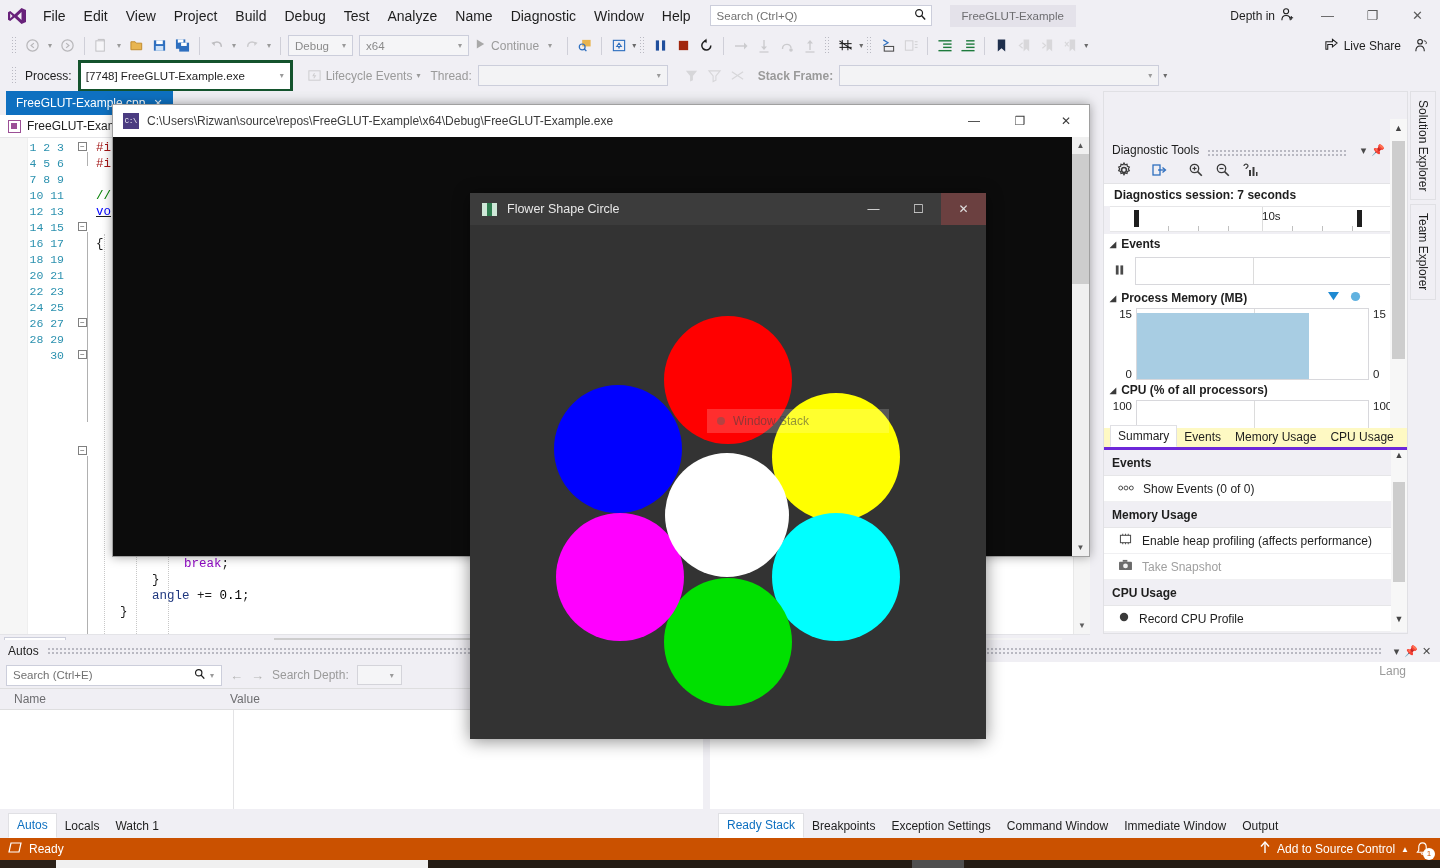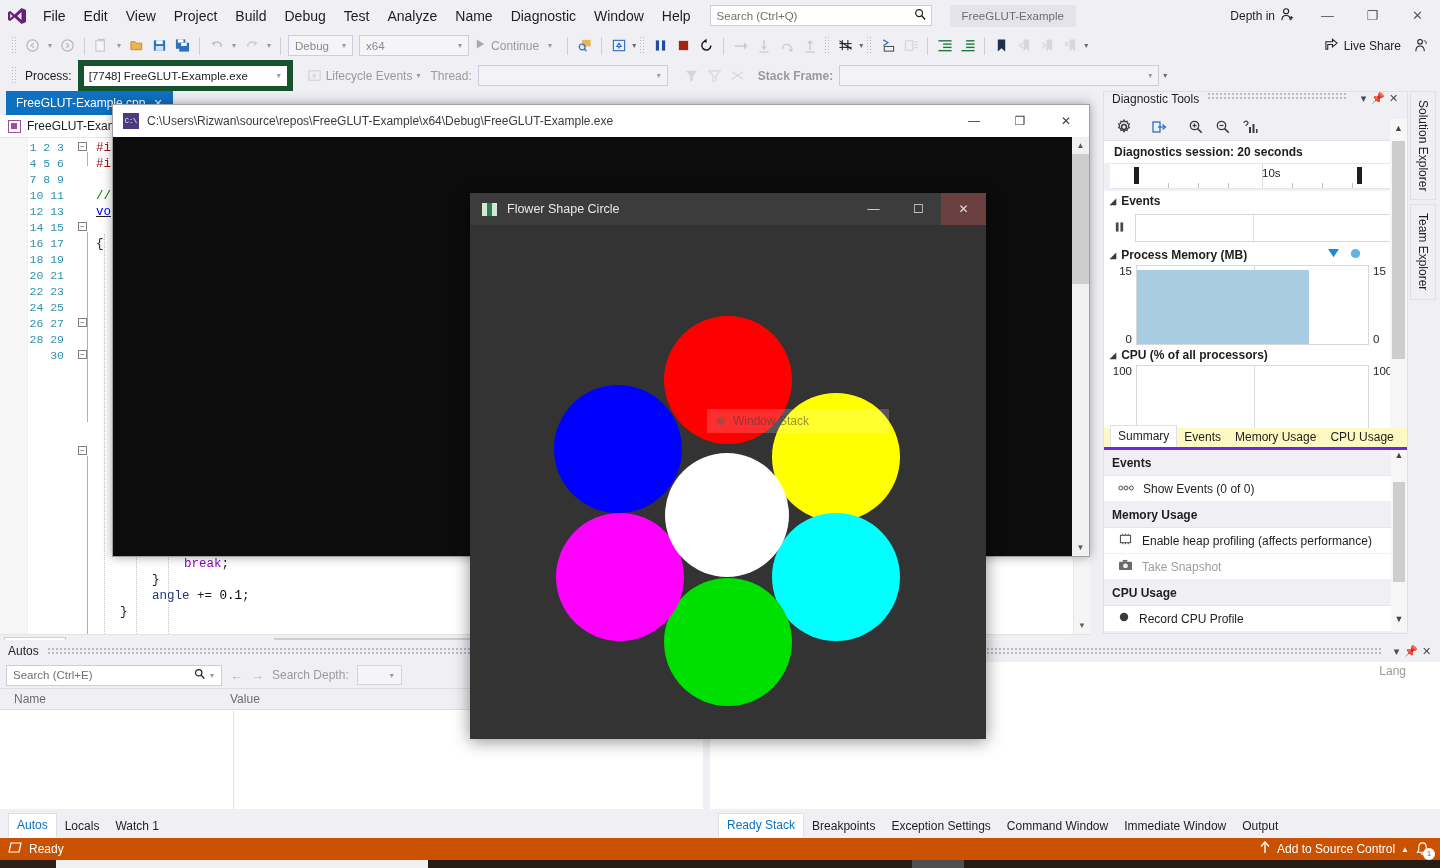--- a/index.html
+++ b/index.html
@@ -57,21 +57,21 @@
   .liveshare { margin-left:auto; display:flex; align-items:center; gap:5px; font-size:12px; padding-right:8px; }
 
   
   .toolbar2 {
     position:absolute; left:0; top:60px; width:1440px; height:31px;
     background:#f0eff4; display:flex; align-items:center; padding-left:8px;
   }
   .lbl { font-size:12px; color:#1e1e1e; }
   .lbl.dim { color:#9a9a9a; }
   .pcombo {
-    height:32px; border:6px solid #14532d; background:#fff; color:#1e1e1e;
+    height:32px; border:3px solid #14532d; background:#fff; color:#1e1e1e;
     display:flex; align-items:center; padding:0 2px 0 5px; font-size:11.5px;
   }
 
   
   .ide-body { position:absolute; left:0; top:91px; width:1440px; height:747px; background:#f0eff4; }
 
   
   .editor-region { position:absolute; left:0; top:0; width:1090px; height:543px; background:#fff; }
   .doctab-strip { position:absolute; left:0; top:0; width:1090px; height:24px; background:#eeeef2; }
   .doctab-active {
@@ -130,21 +130,21 @@
   .bottom-tabrow-r { position:absolute; left:710px; top:718px; width:730px; height:29px; background:#f0eff4; display:flex; align-items:flex-end; padding-left:8px; }
   .btab { padding:4px 8px 5px 8px; font-size:12px; color:#1e1e1e; }
   .btab.sel { color:#0e70c0; background:#fff; border:1px solid #e0e0e4; border-bottom:1px solid #fff; }
 
   .callstack-panel { position:absolute; left:710px; top:549px; width:730px; height:169px; background:#fff; }
   .cs-head { position:absolute; left:0; top:0; width:730px; height:22px; background:#f0eff4; display:flex; align-items:center; padding-left:8px; }
   .cs-lang { position:absolute; right:34px; top:24px; font-size:12px; color:#9a9a9a; }
 
   
   .diag { position:absolute; left:1103px; top:0; width:305px; height:543px; background:#f0eff4; border:1px solid #e0e0e4; }
-  .diag-title { height:22px; display:flex; align-items:flex-start; padding-left:8px; font-size:12px; }
+  .diag-title { height:22px; display:flex; align-items:flex-end; padding-left:8px; font-size:12px;margin-top:43px; }
   .diag-tb { height:27px; display:flex; align-items:center; padding-left:8px; gap:3px; border-bottom:1px solid #e3e3e6; }
   .diag-tb .di { width:24px; height:22px; display:flex; align-items:center; justify-content:center; color:#4a4a4a; }
   .sess { height:22px; display:flex; align-items:center; padding-left:10px; font-weight:bold; font-size:12px; background:#fff; }
   .timeline { height:26px; background:#fff; position:relative; border-top:1px solid #e6e6e8; border-bottom:1px solid #e6e6e8; margin:0 6px; }
   .tl-mark { position:absolute; top:3px; width:5px; height:17px; background:#1e1e1e; }
   .tl-lbl { position:absolute; left:152px; top:3px; font-size:11.5px; }
   .tl-tick { position:absolute; bottom:0; width:1px; height:5px; background:#c0c0c0; }
   .tl-div { position:absolute; top:0; bottom:0; width:1px; background:#dcdcdc; }
   .diag-sec { height:20px; display:flex; align-items:center; gap:5px; padding-left:6px; font-size:12px; font-weight:bold; background:#fff; }
   .tri { font-size:8px; color:#3a3a3a; }
@@ -745,21 +745,21 @@
       <div class="di">
         <svg width="16" height="16" viewBox="0 0 16 16">
             <rect x="7" y="8" width="2" height="6" fill="#3a3a3a"></rect>
             <rect x="10.5" y="5" width="2" height="9" fill="#3a3a3a"></rect>
             <rect x="14" y="10" width="1.5" height="4" fill="#3a3a3a"></rect>
             <path d="M2 4 C2 1.5 6 1.5 6 4 C6 5.5 4 5.5 4 7" fill="none" stroke="#3a3a3a" stroke-width="1.2"></path>
           </svg>
       </div>
     </div>
 
-    <div class="sess">Diagnostics session: 20 seconds</div>
+    <div class="sess">Diagnostics session: 7 seconds</div>
 
     <div class="timeline">
       <div class="tl-div" style="left:152px;"></div>
       <div class="tl-mark" style="left:24px;"></div>
       <div class="tl-mark" style="left:247px;"></div>
       <div class="tl-lbl">10s</div>
       <div class="tl-tick" style="left:58px;"></div>
       <div class="tl-tick" style="left:88px;"></div>
       <div class="tl-tick" style="left:118px;"></div>
       <div class="tl-tick" style="left:182px;"></div>
@@ -792,21 +792,21 @@
               <path d="M1 1 L13 1 L7 10 Z" fill="#1f8ad2"></path>
             </svg>
         </span>
         <span>
           <svg width="11" height="11" viewBox="0 0 12 12">
               <circle cx="6" cy="6" r="5" fill="#61b2e0"></circle>
             </svg>
         </span>
       </span>
     </div>
-    <div class="chart-row" style="height:80px; padding:0 8px 0 2px;text-decoration:underline;">
+    <div class="chart-row" style="height:72px; padding:0 8px 0 2px;text-decoration:underline;">
       <div class="ax">
         <span class="top">15</span>
         <span class="bot">0</span>
       </div>
       <div class="plot">
         <div class="vdiv" style="left:117px;"></div>
         <div class="memfill"></div>
       </div>
       <div class="ax r">
         <span class="top">15</span>

